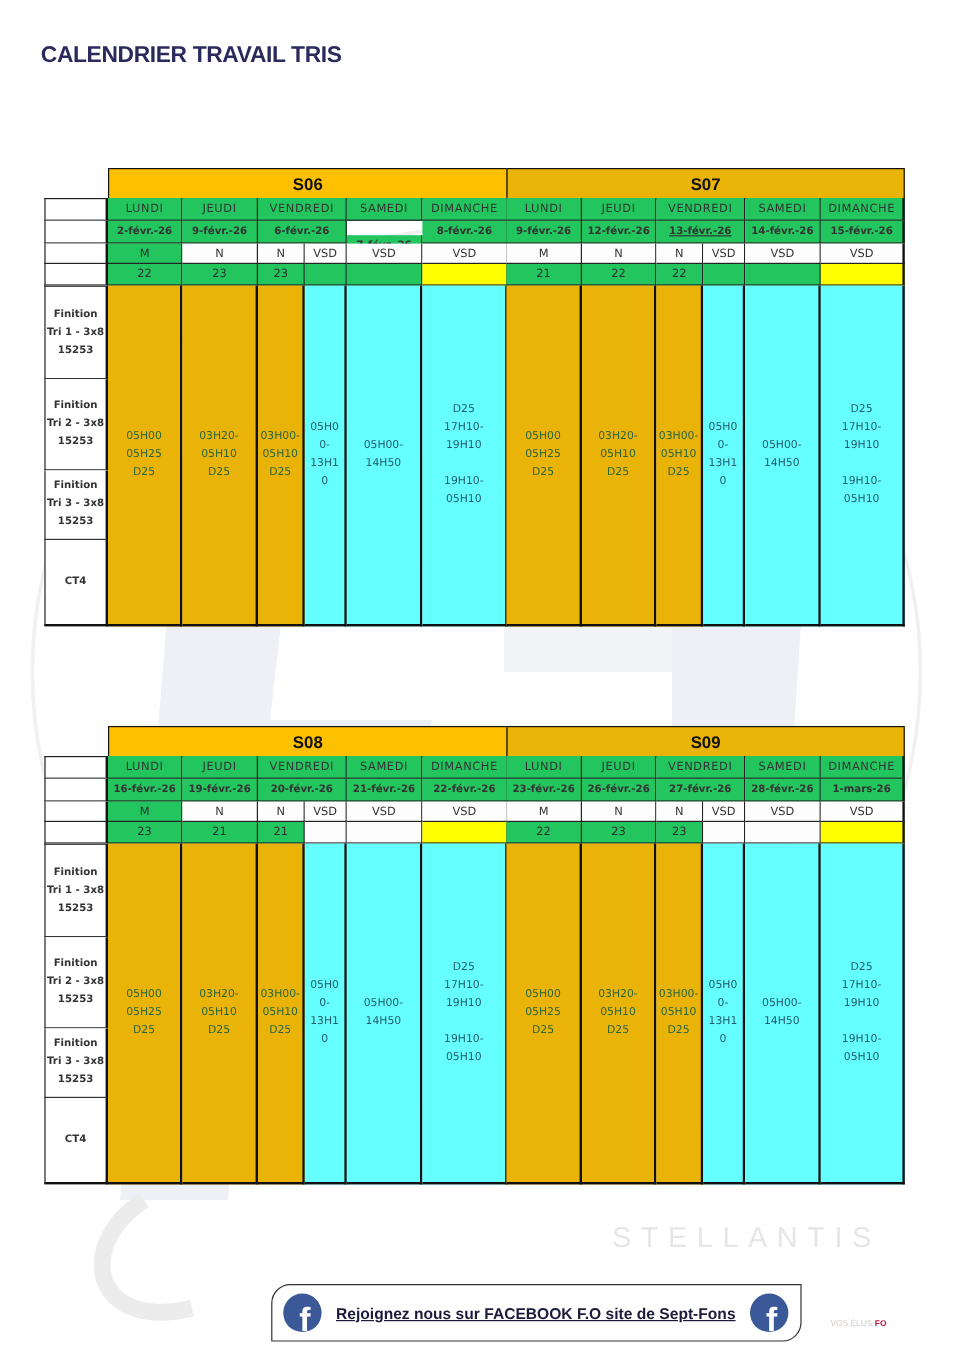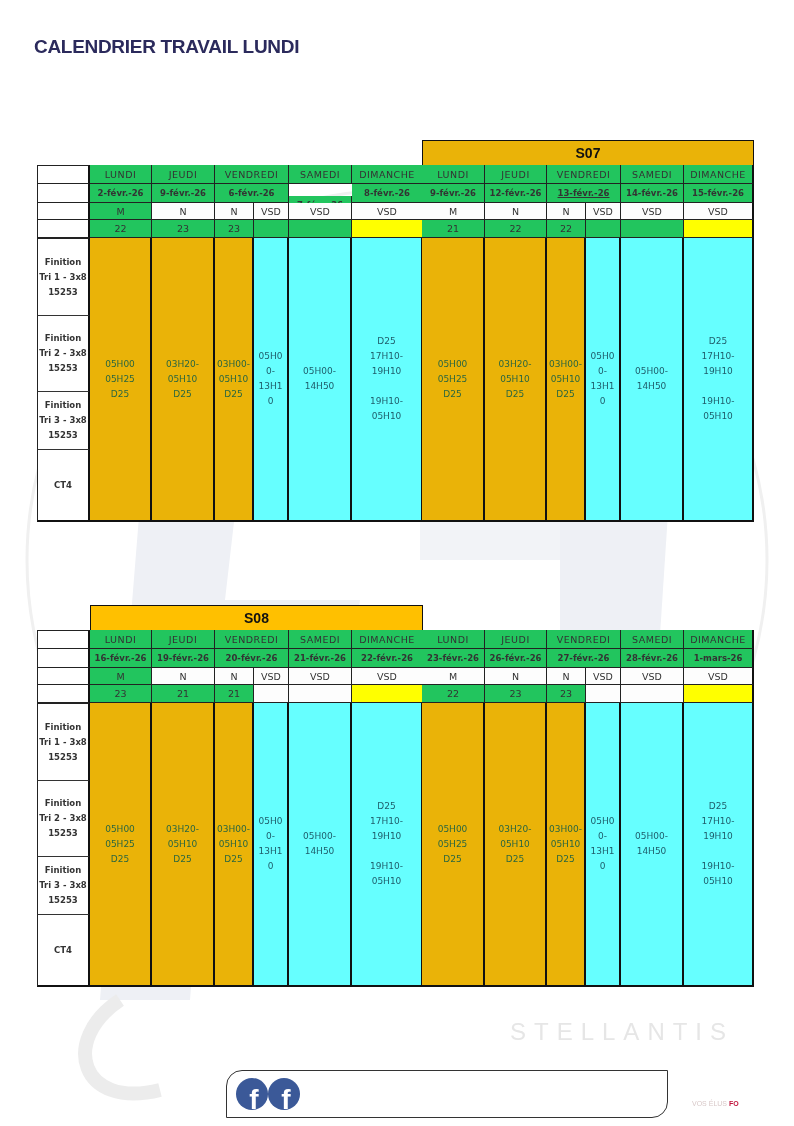--- a/index.html
+++ b/index.html
@@ -46,40 +46,41 @@
 
 <svg class="wm" style="left:0;top:0" width="794" height="1126" viewBox="0 0 794 1126">
   <path d="M150 380 L410 380 L400 470 L240 470 L225 600 L360 600 L350 680 L215 680 L190 1000 L100 1000 Z" fill="#eef0f5"></path>
   <path d="M560 330 L680 330 L640 940 L560 940 Z" fill="#eef0f5"></path>
   <path d="M420 470 L560 470 L560 560 L420 560 Z" fill="#f2f3f7"></path>
   <circle cx="397" cy="560" r="370" fill="none" stroke="#f0f0f0" stroke-width="3"></circle>
   <path d="M120 1000 C60 1040 80 1110 160 1090" fill="none" stroke="#ececec" stroke-width="14"></path>
 </svg>
 <div class="stellantis">STELLANTIS</div>
 
-<div class="title">CALENDRIER TRAVAIL LUNDI</div>
+<div class="title">CALENDRIER TRAVAIL TRIS</div>
 
 <div class="block" style="top:140px;height:382px;">
 
   <div class="labhdr" style="top:25px;height:19px;"></div>
   <div class="labhdr" style="top:44px;height:19px;border-top:none;"></div>
   <div class="labhdr" style="top:63px;height:17px;border-top:none;"></div>
   <div class="labhdr" style="top:80px;height:18px;border-top:none;"></div>
 
   <div class="lab" style="top:98px;height:78px;border-left:1px solid #222;border-top:1px solid #222;">Finition
 Tri 1 - 3x8
 15253</div>
   <div class="lab" style="top:176px;height:76px;border-left:1px solid #222;">Finition
 Tri 2 - 3x8
 15253</div>
   <div class="lab" style="top:252px;height:58px;border-left:1px solid #222;">Finition
 Tri 3 - 3x8
 15253</div>
   <div class="lab" style="top:310px;height:72px;border-left:1px solid #222;border-bottom:2px solid #111;">CT4</div>
 
+  <div class="cell wk orange" style="left:53px;top:0;width:333px;height:26px;">S06</div>
   <div class="cell day grey hdr" style="left:53px;top:25px;width:62px;height:19px;">LUNDI</div>
   <div class="cell day grey hdr" style="left:115px;top:25px;width:63px;height:19px;">JEUDI</div>
   <div class="cell day grey hdr" style="left:178px;top:25px;width:74px;height:19px;">VENDREDI</div>
   <div class="cell day grey hdr" style="left:252px;top:25px;width:63px;height:19px;">SAMEDI</div>
   <div class="cell day grey hdr" style="left:315px;top:25px;width:71px;height:19px;">DIMANCHE</div>
   <div class="cell date grey hdr" style="left:53px;top:44px;width:62px;height:19px;">2-févr.-26</div>
   <div class="cell date grey hdr" style="left:115px;top:44px;width:63px;height:19px;">9-févr.-26</div>
   <div class="cell date grey hdr" style="left:178px;top:44px;width:74px;height:19px;">6-févr.-26</div>
   <div class="cell date grey hdr" style="left:252px;top:56px;width:63px;height:19px;">7-févr.-26</div>
   <div class="cell date grey hdr" style="left:315px;top:44px;width:71px;height:19px;">8-févr.-26</div>
@@ -217,20 +218,21 @@
 0</div>
   <div class="cell cyan body-col" style="left:252px;top:98px;width:63px;height:284px;border-bottom:2px solid #111;">05H00-
 14H50</div>
   <div class="cell cyan body-col" style="left:315px;top:98px;width:71px;height:284px;border-bottom:2px solid #111;">D25
 17H10-
 19H10
 
 19H10-
 05H10</div>
 
+  <div class="cell wk green" style="left:385px;top:0;width:332px;height:26px;">S09</div>
   <div class="cell day grey hdr" style="left:385px;top:25px;width:63px;height:19px;">LUNDI</div>
   <div class="cell day grey hdr" style="left:448px;top:25px;width:62px;height:19px;">JEUDI</div>
   <div class="cell day grey hdr" style="left:510px;top:25px;width:74px;height:19px;">VENDREDI</div>
   <div class="cell day grey hdr" style="left:584px;top:25px;width:63px;height:19px;">SAMEDI</div>
   <div class="cell day grey hdr" style="left:647px;top:25px;width:70px;height:19px;border-right:2px solid #111;">DIMANCHE</div>
   <div class="cell date grey hdr" style="left:385px;top:44px;width:63px;height:19px;">23-févr.-26</div>
   <div class="cell date grey hdr" style="left:448px;top:44px;width:62px;height:19px;">26-févr.-26</div>
   <div class="cell date grey hdr" style="left:510px;top:44px;width:74px;height:19px;">27-févr.-26</div>
   <div class="cell date grey hdr" style="left:584px;top:44px;width:63px;height:19px;">28-févr.-26</div>
   <div class="cell date grey hdr" style="left:647px;top:44px;width:70px;height:19px;border-right:2px solid #111;">1-mars-26</div>
@@ -266,18 +268,19 @@
 19H10
 
 19H10-
 05H10</div>
 </div>
 
 <div class="fb-box">
   <div class="fb-icon" style="margin-left:9px;">
       <span>f</span>
     </div>
+  <span class="fb-text">Rejoignez nous sur FACEBOOK  F.O site de Sept-Fons</span>
   <div class="fb-icon">
       <span>f</span>
     </div>
 </div>
 
 <div class="vos"><span>VOS ÉLUS </span><b>FO</b></div>
 
 </body></html>

